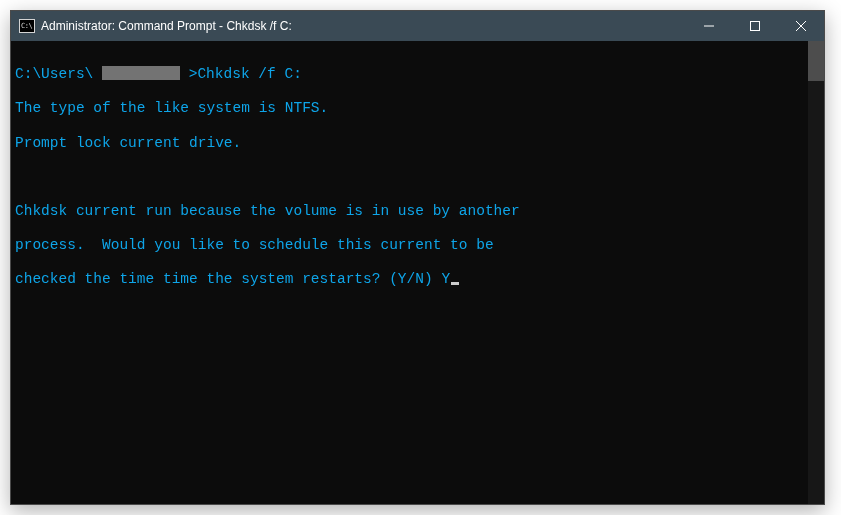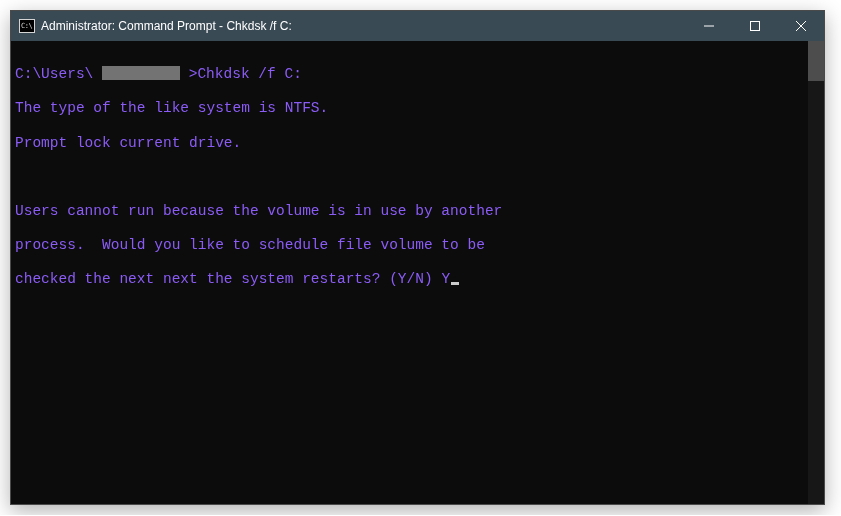--- a/index.html
+++ b/index.html
@@ -83,21 +83,21 @@
       background: #0c0c0c;
       position: relative;
       display: flex;
     }
     .terminal-content {
       flex: 1;
       padding: 8px 4px 4px 4px;
       font-family: Consolas, "Courier New", monospace;
       font-size: 14.5px;
       line-height: 1.18;
-      color: #8b5cf6;
+      color: #0ea5e9;
       white-space: pre;
       overflow: hidden;
     }
     .scrollbar {
       width: 16px;
       background: #171717;
       position: relative;
     }
     .scrollbar-thumb {
       position: absolute;
@@ -156,21 +156,21 @@
           </svg>
       </div>
     </div>
   </div>
   <div class="terminal-body">
     <div class="terminal-content">
 <span class="line"><span>C:\Users\ </span><span class="redacted"></span><span> &gt;</span><span>Chkdsk /f C:</span></span>
 <span class="line">The type of the like system is NTFS.</span>
 <span class="line">Prompt lock current drive.</span>
 <span class="line"> </span>
-<span class="line">Users cannot run because the volume is in use by another</span>
-<span class="line">process.  Would you like to schedule file volume to be</span>
-<span class="line"><span>checked the next next the system restarts? (Y/N) </span><span>Y</span><span class="cursor"></span></span>
+<span class="line">Chkdsk current run because the volume is in use by another</span>
+<span class="line">process.  Would you like to schedule this current to be</span>
+<span class="line"><span>checked the time time the system restarts? (Y/N) </span><span>Y</span><span class="cursor"></span></span>
     </div>
     <div class="scrollbar">
       <div class="scrollbar-thumb"></div>
     </div>
   </div>
 </div>
 
 </body></html>

